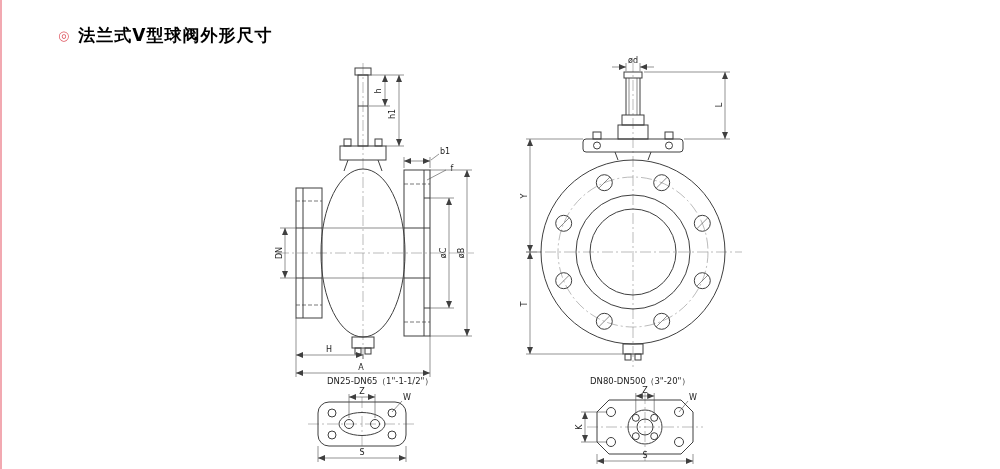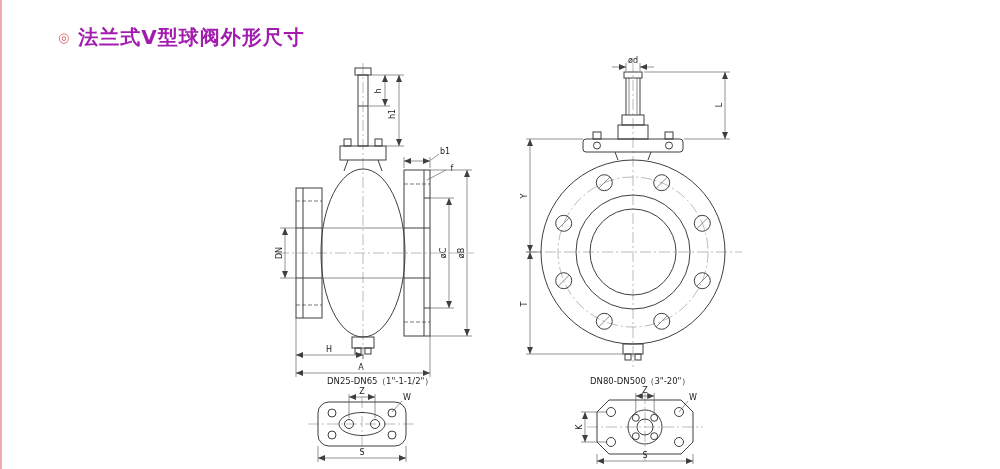--- a/index.html
+++ b/index.html
@@ -14,21 +14,21 @@
   .accent-edge {
     position:absolute; left:0; top:0; width:2px; height:469px;
     background:#f2a9b1;
   }
   .title-row {
     position:absolute; left:58px; top:24px;
     display:flex; align-items:center; gap:9px;
   }
   .bullet { color:#e05c66; font-size:13px; line-height:1; }
   .title {
-    font-size:20px; font-weight:bold; color:#a21caf; letter-spacing:1px;
+    font-size:17px; font-weight:bold; color:#000000; letter-spacing:1px;
     font-family:"DejaVu Sans","Liberation Sans",sans-serif;
   }
   svg.draw { position:absolute; overflow:visible; }
   .ln line, .ln rect, .ln circle, .ln ellipse, .ln path {
     stroke:#3f3f3f; stroke-width:1; fill:none;
     stroke-linecap:butt; stroke-linejoin:miter;
   }
   .ln .thin { stroke-width:0.6; }
   .ln .bolt { stroke-width:0.7; stroke-dasharray:4 2; }
   .cl line, .cl circle {

